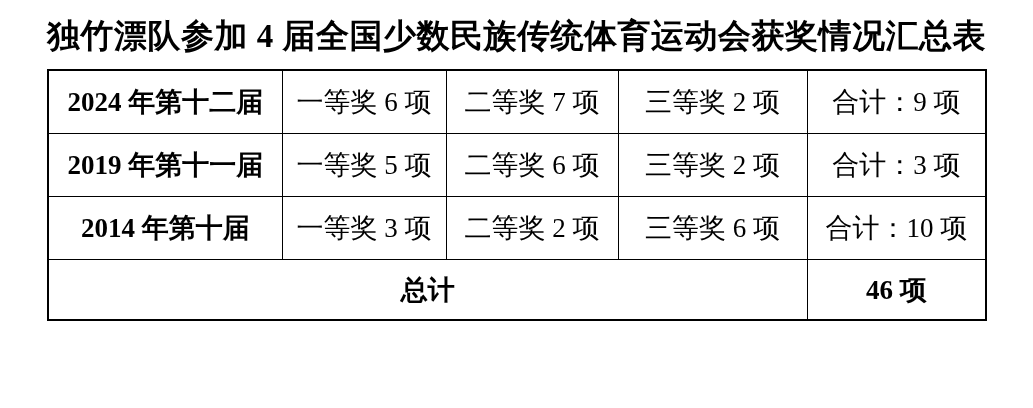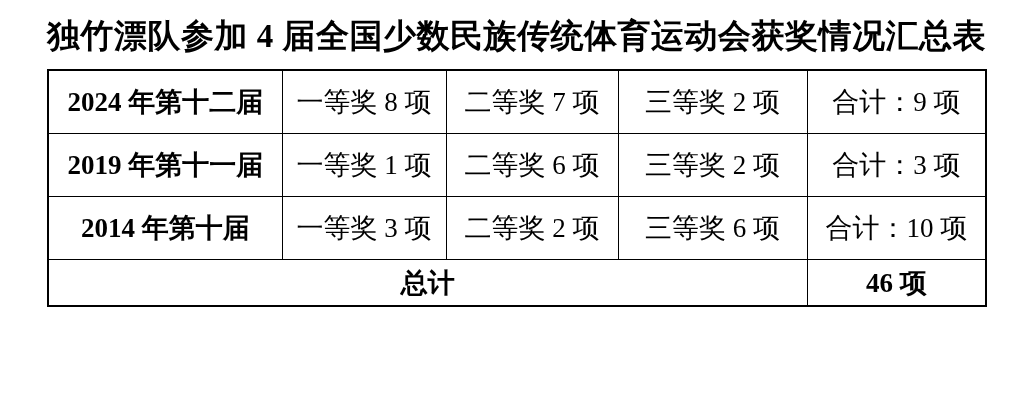--- a/index.html
+++ b/index.html
@@ -34,21 +34,21 @@
   table.awards td {
     border: 1.5px solid #000000;
     text-align: center;
     vertical-align: middle;
     font-size: 27px;
     padding: 0 4px;
     overflow: hidden;
     white-space: nowrap;
   }
   tr.data-row { height: 63px; }
-  tr.total-row { height: 47px; padding-left: 38px; }
+  tr.total-row { height: 61px; padding-left: 38px; }
   td.session-cell { font-weight: bold; }
   tr.total-row td { font-weight: bold; }
   col.c1 { width: 234px; }
   col.c2 { width: 164px; }
   col.c3 { width: 172px; }
   col.c4 { width: 189px; }
   col.c5 { width: 179px; }
 </style>
 </head>
 <body>
@@ -59,28 +59,28 @@
   <colgroup>
     <col class="c1">
       <col class="c2">
       <col class="c3">
       <col class="c4">
       <col class="c5">
   </colgroup>
   <tbody>
     <tr class="data-row">
       <td class="session-cell">2024 年第十二届</td>
-      <td>一等奖 8 项</td>
+      <td>一等奖 6 项</td>
       <td>二等奖 7 项</td>
       <td>三等奖 2 项</td>
       <td>合计：9 项</td>
     </tr>
     <tr class="data-row">
       <td class="session-cell">2019 年第十一届</td>
-      <td>一等奖 1 项</td>
+      <td>一等奖 5 项</td>
       <td>二等奖 6 项</td>
       <td>三等奖 2 项</td>
       <td>合计：3 项</td>
     </tr>
     <tr class="data-row">
       <td class="session-cell">2014 年第十届</td>
       <td>一等奖 3 项</td>
       <td>二等奖 2 项</td>
       <td>三等奖 6 项</td>
       <td>合计：10 项</td>

